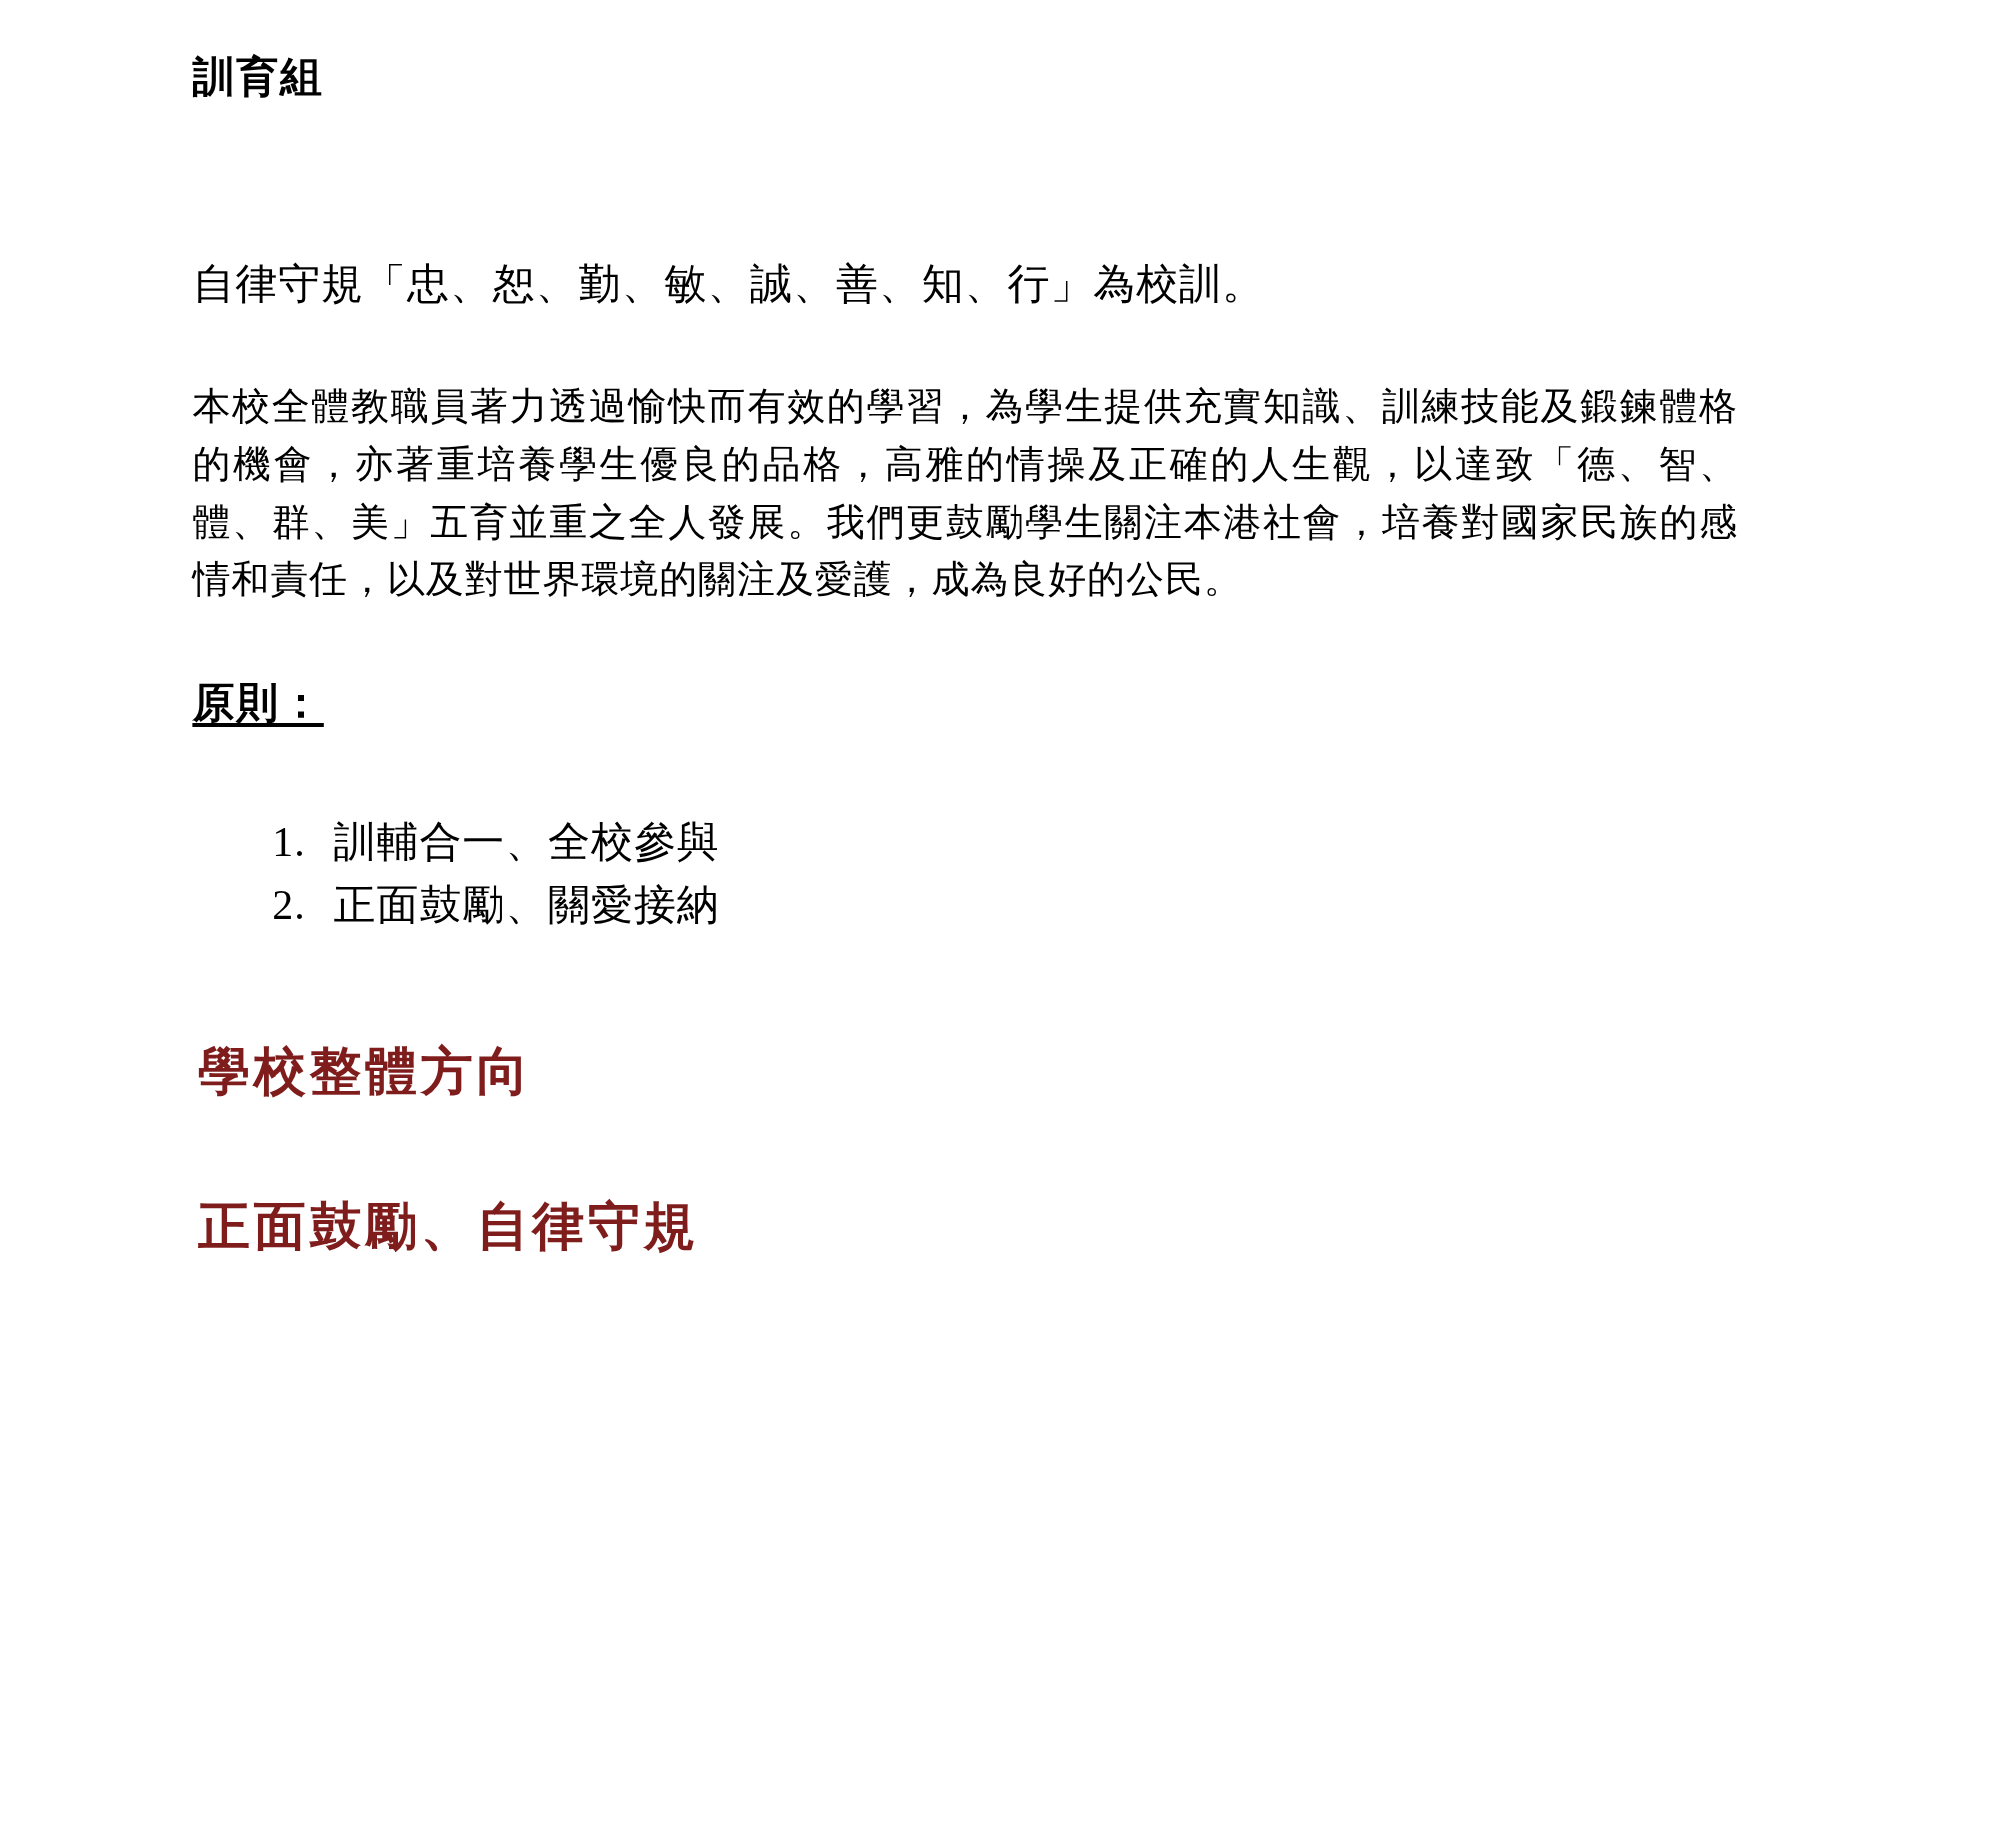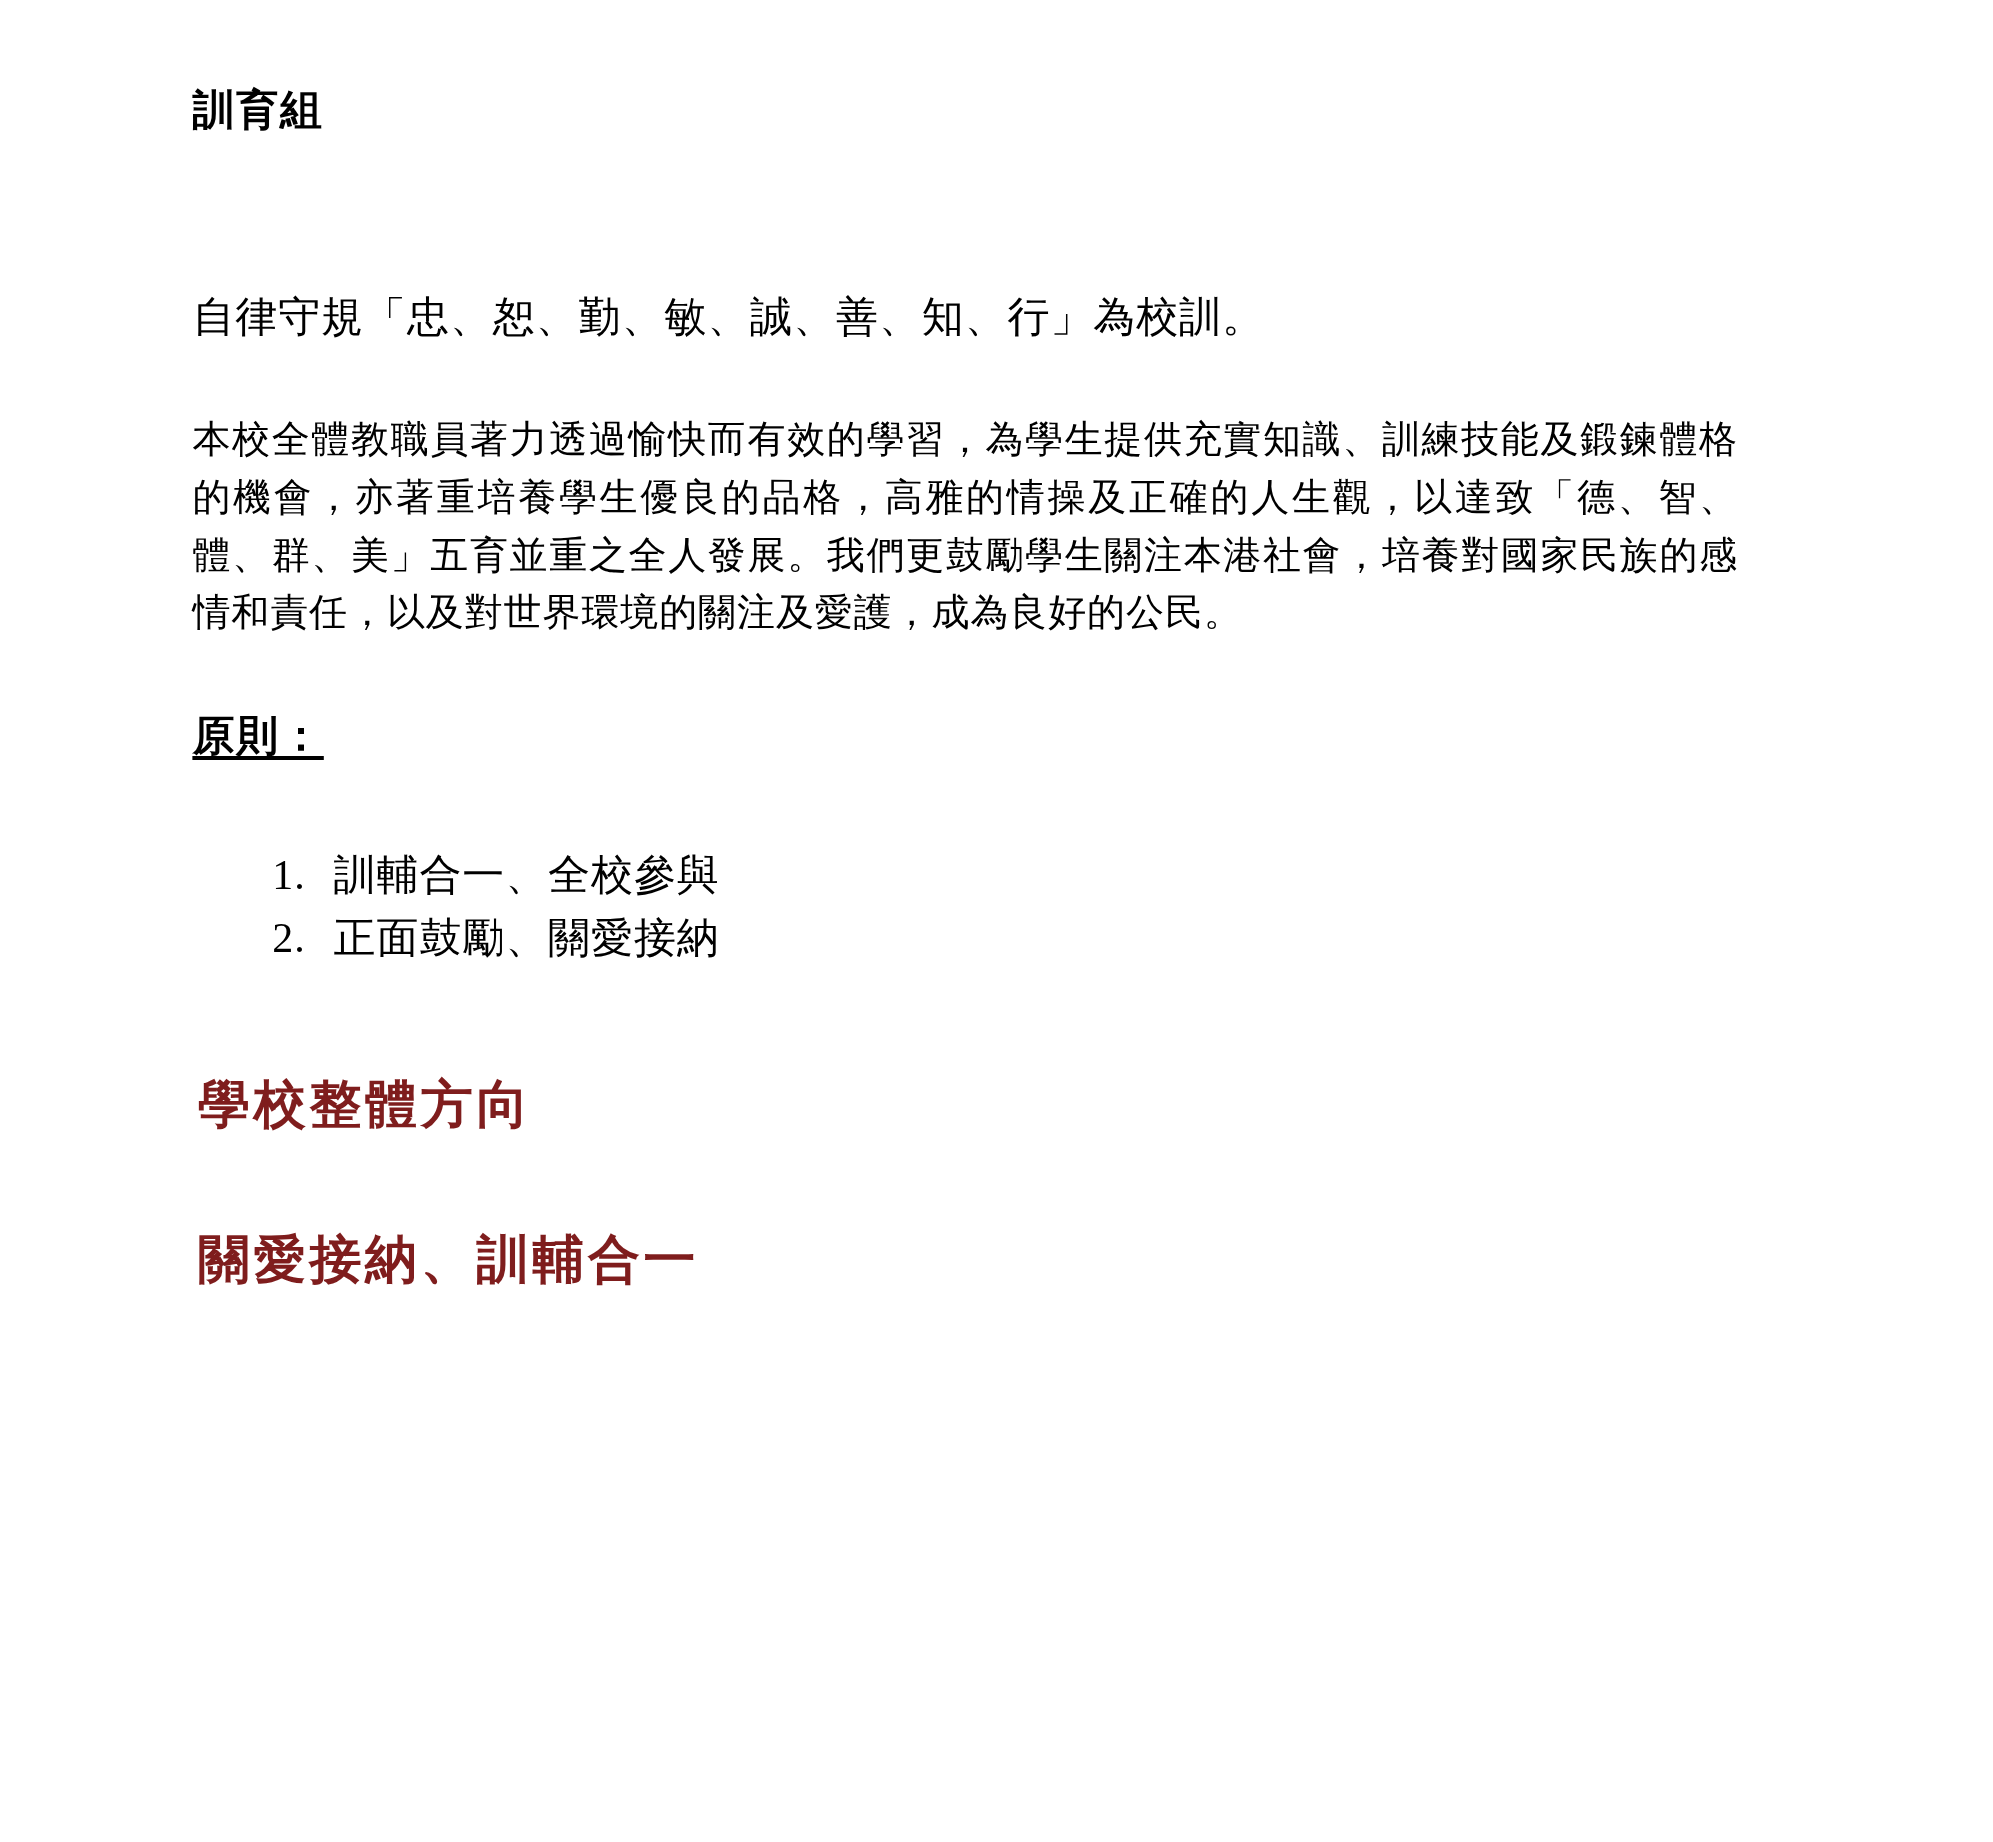--- a/index.html
+++ b/index.html
@@ -12,21 +12,21 @@
     width: 1994px;
     height: 1842px;
     font-family: "Liberation Serif", "DejaVu Serif", serif;
     color: #000000;
     overflow: hidden;
   }
   .page {
     box-sizing: border-box;
     width: 1876px;
     height: 1842px;
-    padding: 82px 138px 0 185px;
+    padding: 49px 138px 0 185px;
     position: relative;
     border-radius: 6px;
   }
   .heading {
     font-size: 42px;
     font-weight: bold;
     letter-spacing: 1.8px;
     margin: 0 0 0 7.4px;
   }
   .spacer-lg { height: 85px; }
@@ -103,16 +103,16 @@
     <li>訓輔合一、全校參與</li>
     <li>正面鼓勵、關愛接納</li>
   </ol>
 
   <div class="spacer-lg"></div>
 
   <h2 class="accent-heading">學校整體方向</h2>
 
   <div class="spacer-lg"></div>
 
-  <h2 class="accent-heading">關愛接納、訓輔合一</h2>
+  <h2 class="accent-heading">正面鼓勵、自律守規</h2>
 
 </div>
 
 
 </body></html>

